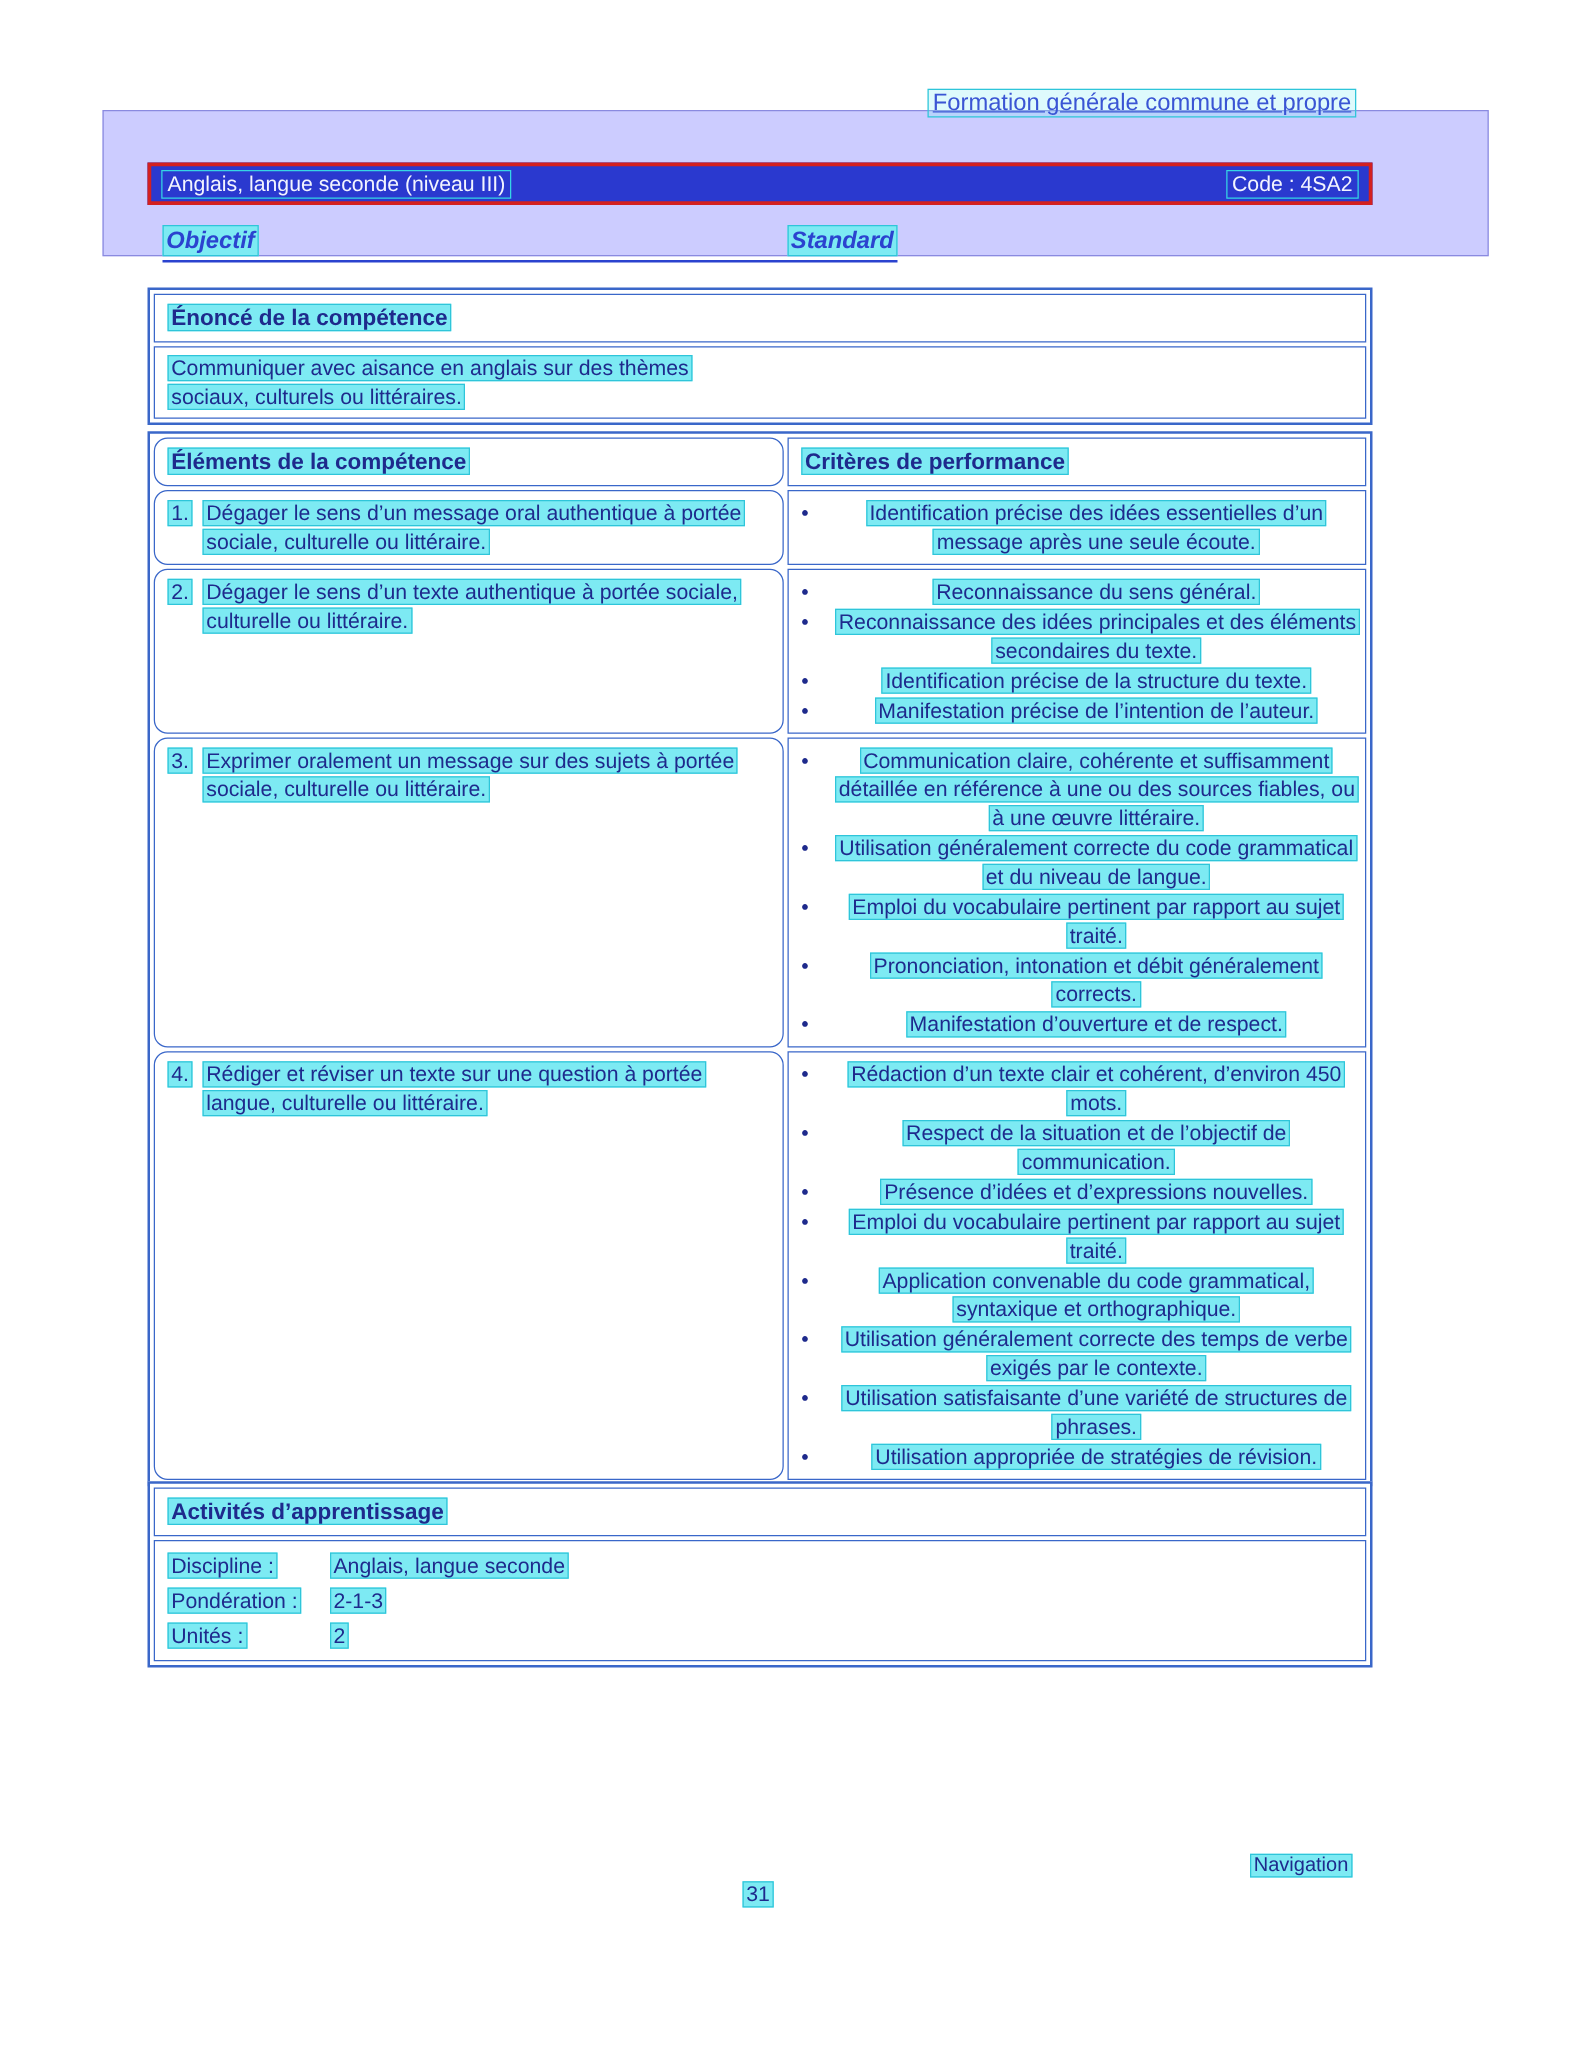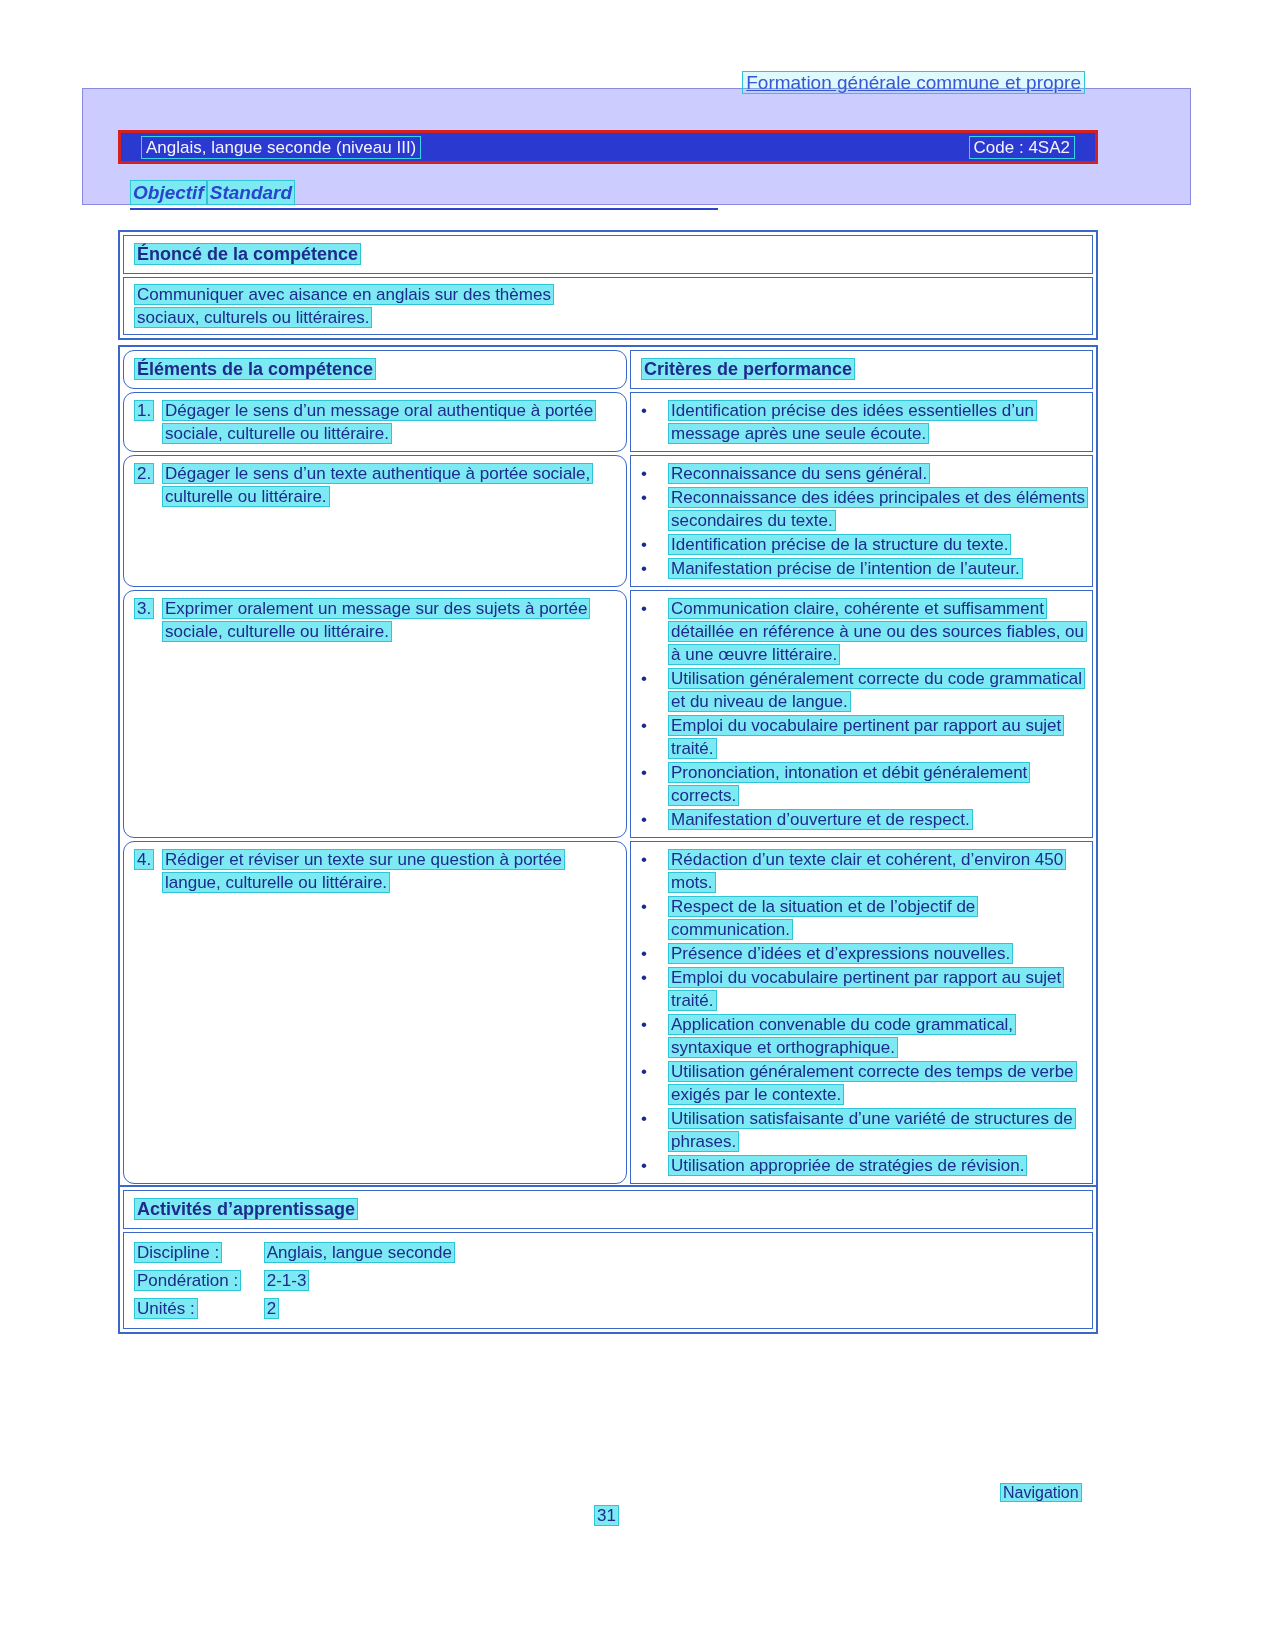--- a/index.html
+++ b/index.html
@@ -30,31 +30,31 @@
   .lavender-box {
     position:absolute; left:82px; top:88px; width:1109px; height:117px;
     background:#ccccff; border:1px solid #8a8ae0; box-sizing:border-box; z-index:1;
   }
 
   
   .banner {
     position:absolute; left:118px; top:130px; width:980px; height:34px;
     background:#2a39cf; border:3px solid #d32020; box-sizing:border-box;
     display:flex; justify-content:space-between; align-items:center;
-    padding:0 20px; z-index:2;
+    padding:0 8px; z-index:2;
   }
   .banner-text {
     color:#f2f4ff; font-size:17px; line-height:19px;
     border:1px solid #35d5e5; padding:1px 4px; white-space:nowrap;
   }
 
   
   .obj-std {
     position:absolute; left:130px; top:180px; width:588px; z-index:2;
-    display:flex; 
+    display:flex; justify-content:space-between;
     border-bottom:2px solid #2b43cf; padding-bottom:3px;
   }
   .col-head { font-size:19px; font-weight:700; font-style:italic; color:#2b43cf; }
 
   
   .tbl {
     position:absolute; left:118px; width:980px;
     border:2px solid #3a67c9; border-collapse:separate; border-spacing:3px;
     table-layout:fixed; background:#ffffff; box-sizing:border-box; z-index:2;
   }
@@ -68,21 +68,21 @@
 
   .enonce-body { max-width:418px; }
 
   .item-row  { display:flex; margin:1px 0; }
   .marker    { flex:0 0 28px; }
   .itext     { flex:1; max-width:434px; }
 
   .bullet-row { display:flex; margin:1px 0; }
   .bullet     { flex:0 0 27px; }
   .bullet::before { content:"•"; color:#1e2a8c; }
-  .btext      { flex:1; }
+  .btext      { flex:1;text-align:center; }
 
   .act-row   { line-height:27px; margin:1px 0; }
   .act-label { display:inline-block; width:125px; }
 
   .navigation { position:absolute; left:1000px; top:1481px; font-size:16px; }
   .pagenum    { position:absolute; left:594px; top:1504px; font-size:17px; }
 </style>
 </head>
 <body>
 

